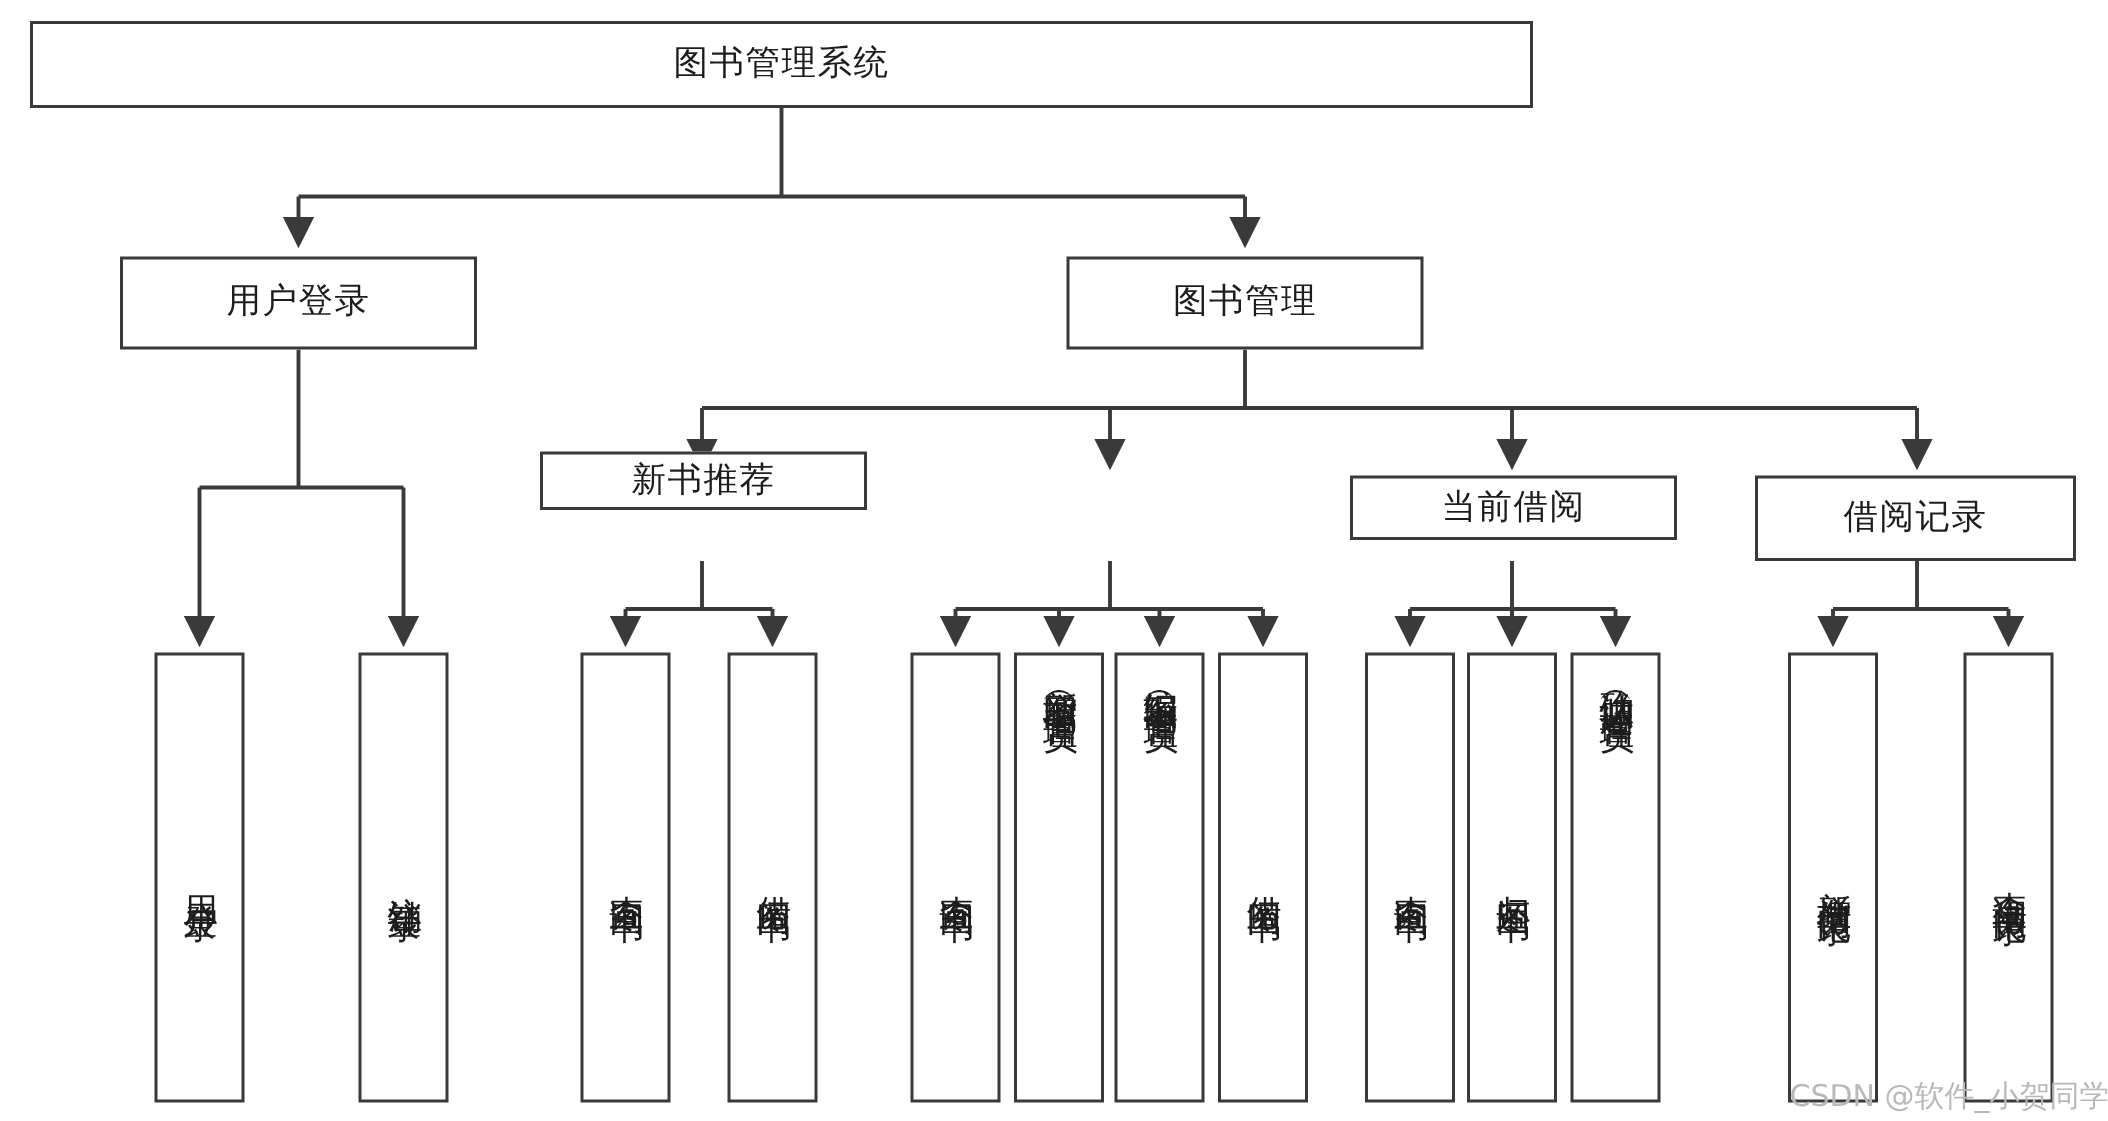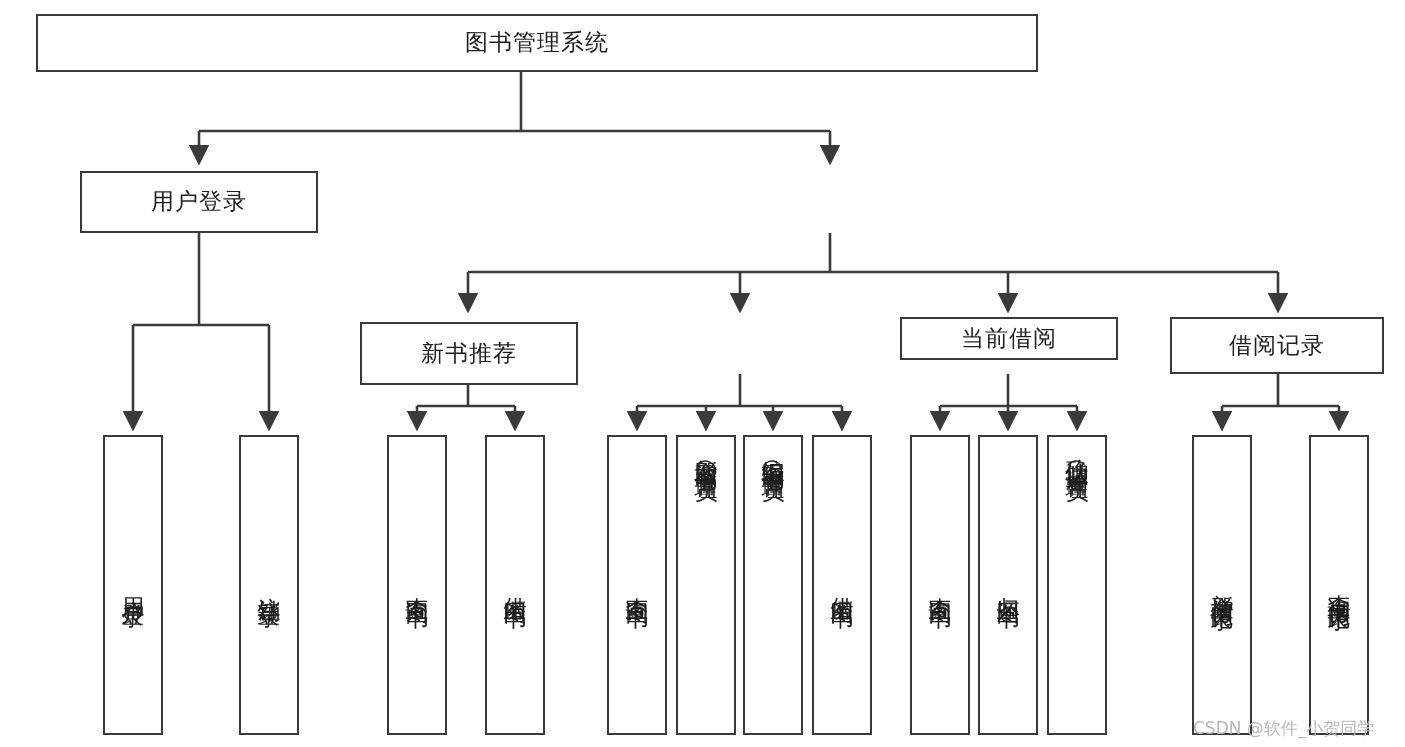--- a/index.html
+++ b/index.html
@@ -37,39 +37,38 @@
     text-align: center;
     z-index: 2;
   }
   .node-h {
     font-size: 23px;
     letter-spacing: 1px;
     line-height: 1.2;
   }
   .node-root {
     font-size: 23px;
-    margin-left: 16px;
   }
   .node-v {
     writing-mode: vertical-rl;
     text-orientation: upright;
     font-size: 23px;
     letter-spacing: 3px;
     line-height: 1.25;
     padding-top: 4px;
     padding-bottom: 4px;
     justify-content: flex-start;
     align-items: center;
   }
   .node-v.center-v {
     justify-content: center;
   }
   .watermark {
     position: absolute;
-    font-size: 17px;
+    font-size: 20px;
     color: #b9b9b9;
     white-space: nowrap;
     z-index: 5;
     font-family: "DejaVu Sans", "Liberation Sans", sans-serif;
   }
 </style>
 </head>
 <body>
 
 <div id="diagram-root">
@@ -121,22 +120,23 @@
       <path d="M 1222 406 L 1339 406"></path>
       <path d="M 1222 406 L 1222 428" marker-end="url(#arrow)"></path>
       <path d="M 1339 406 L 1339 428" marker-end="url(#arrow)"></path>
     </g>
   </svg>
 
   <div class="node node-h node-root" style="left:20px; top:14px; width:1002px; height:58px;">图书管理系统</div>
 
   <div class="node node-h" style="left:80px; top:171px; width:238px; height:62px;">用户登录</div>
 
+  <div class="node node-h" style="left:711px; top:171px; width:238px; height:62px;">图书管理</div>
 
-  <div class="node node-h" style="left:360px; top:322px; width:218px; height:63px;">新书推荐</div>
+  <div class="node node-h" style="left:360px; top:301px; width:218px; height:39px;">新书推荐</div>
 
 
   <div class="node node-h" style="left:900px; top:317px; width:218px; height:43px;">当前借阅</div>
 
   <div class="node node-h" style="left:1170px; top:317px; width:214px; height:57px;">借阅记录</div>
 
   <div class="node node-v center-v" style="left:103px; top:435px; width:60px; height:300px;">用户登录</div>
 
   <div class="node node-v center-v" style="left:239px; top:435px; width:60px; height:300px;">注销登录</div>
 

